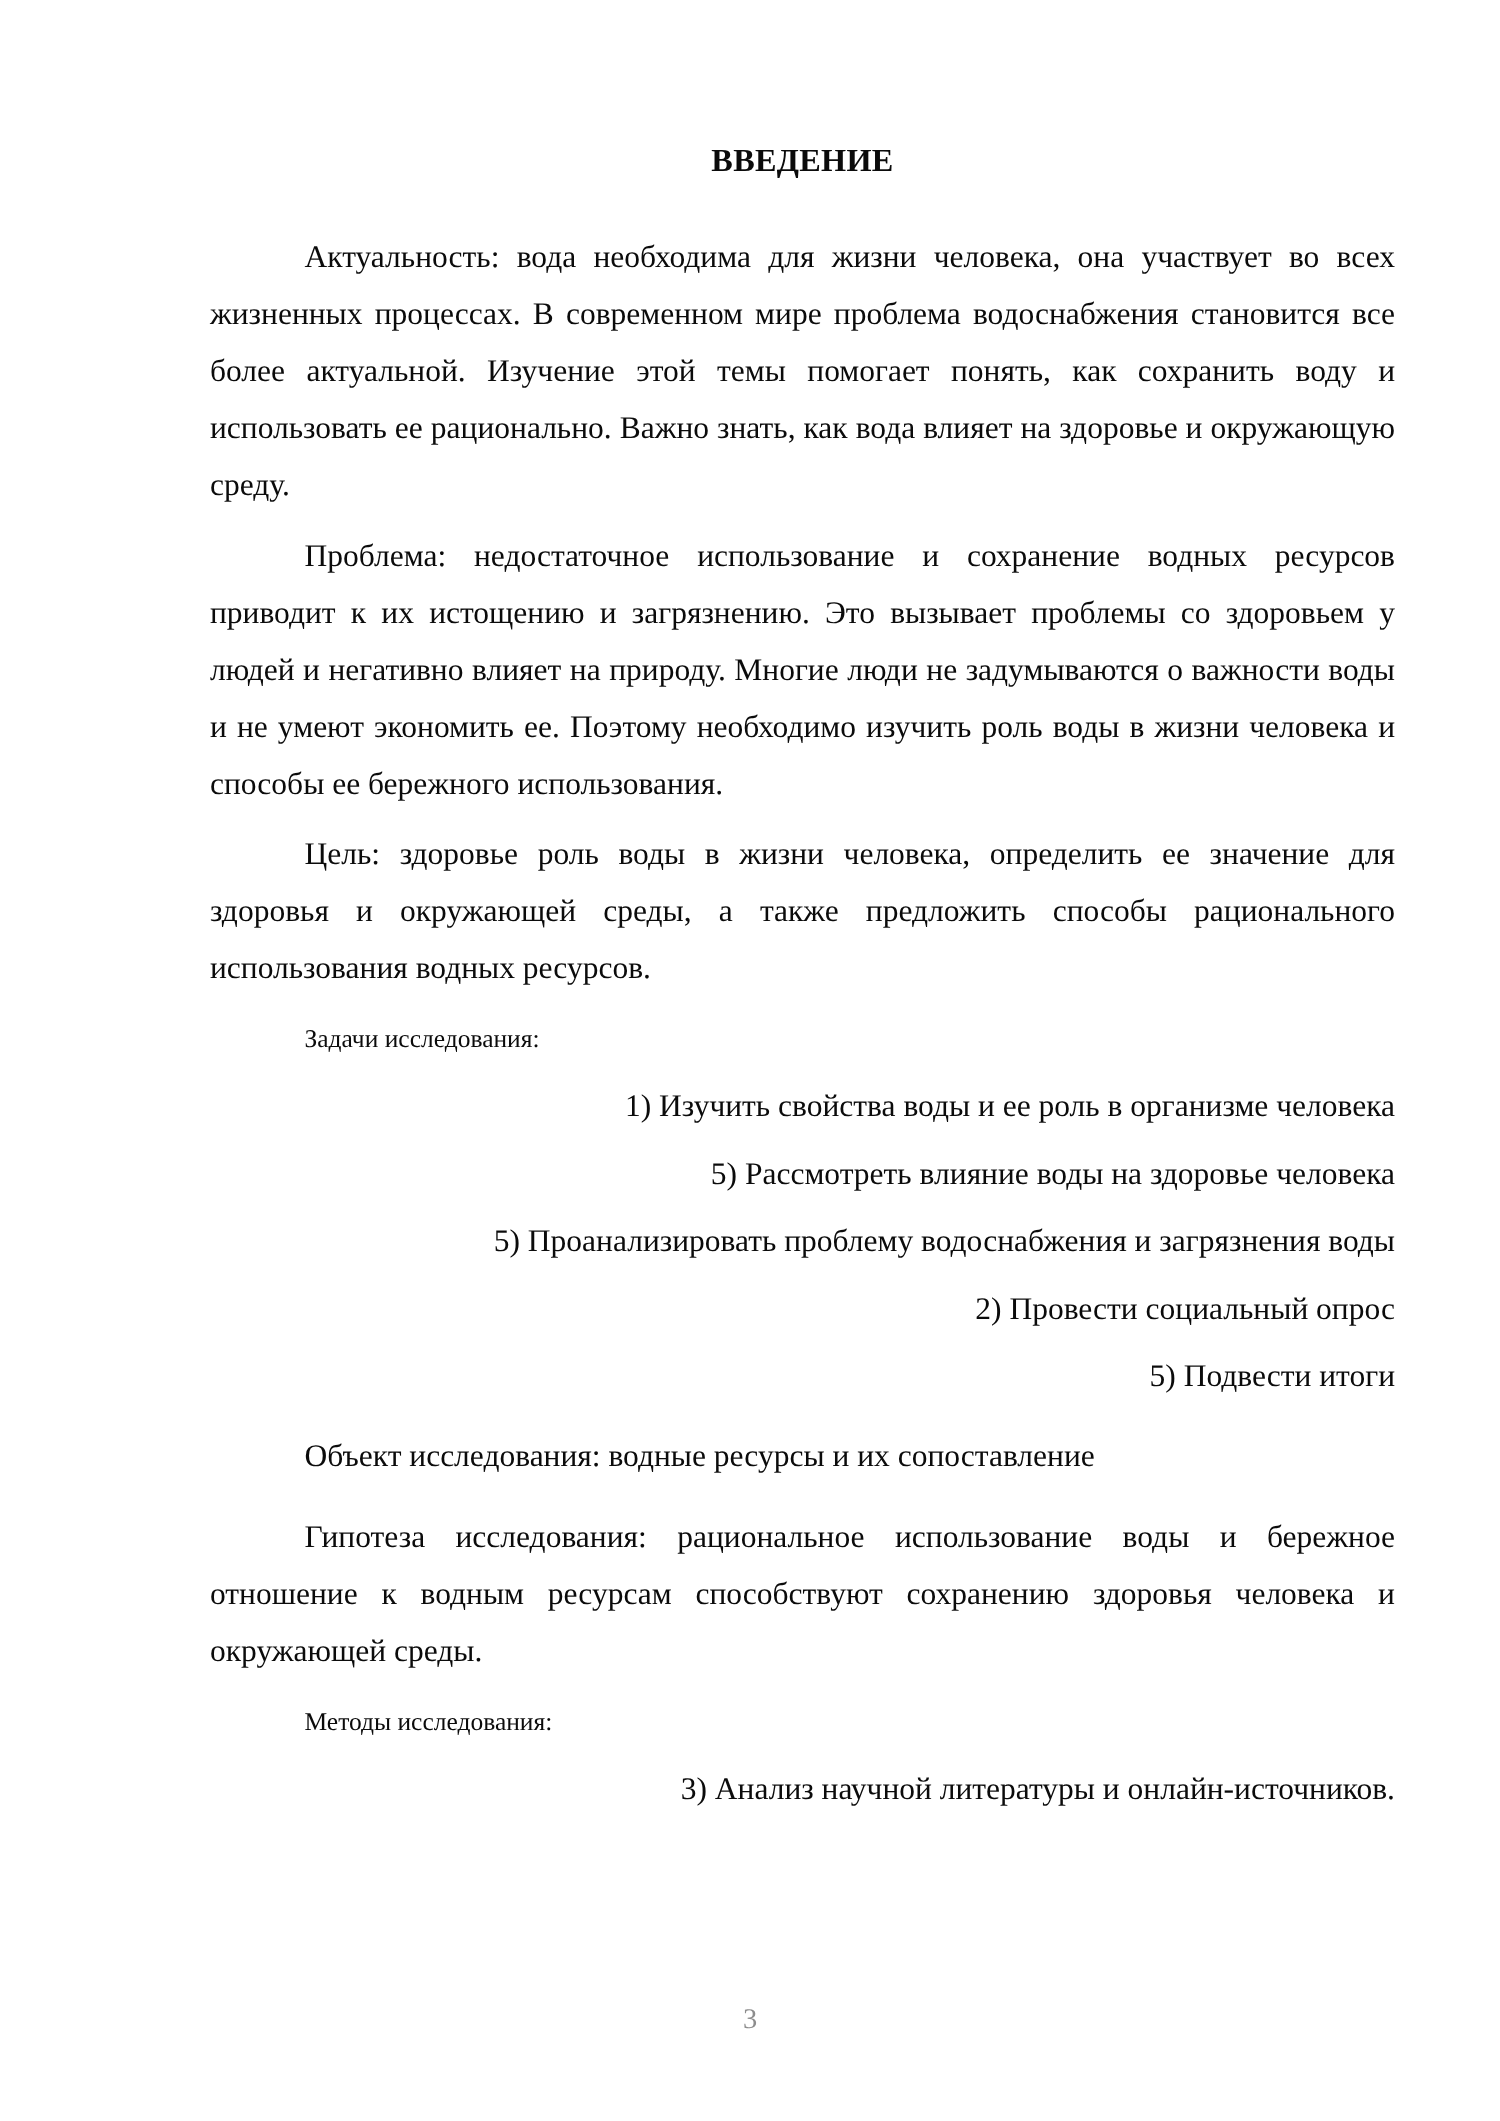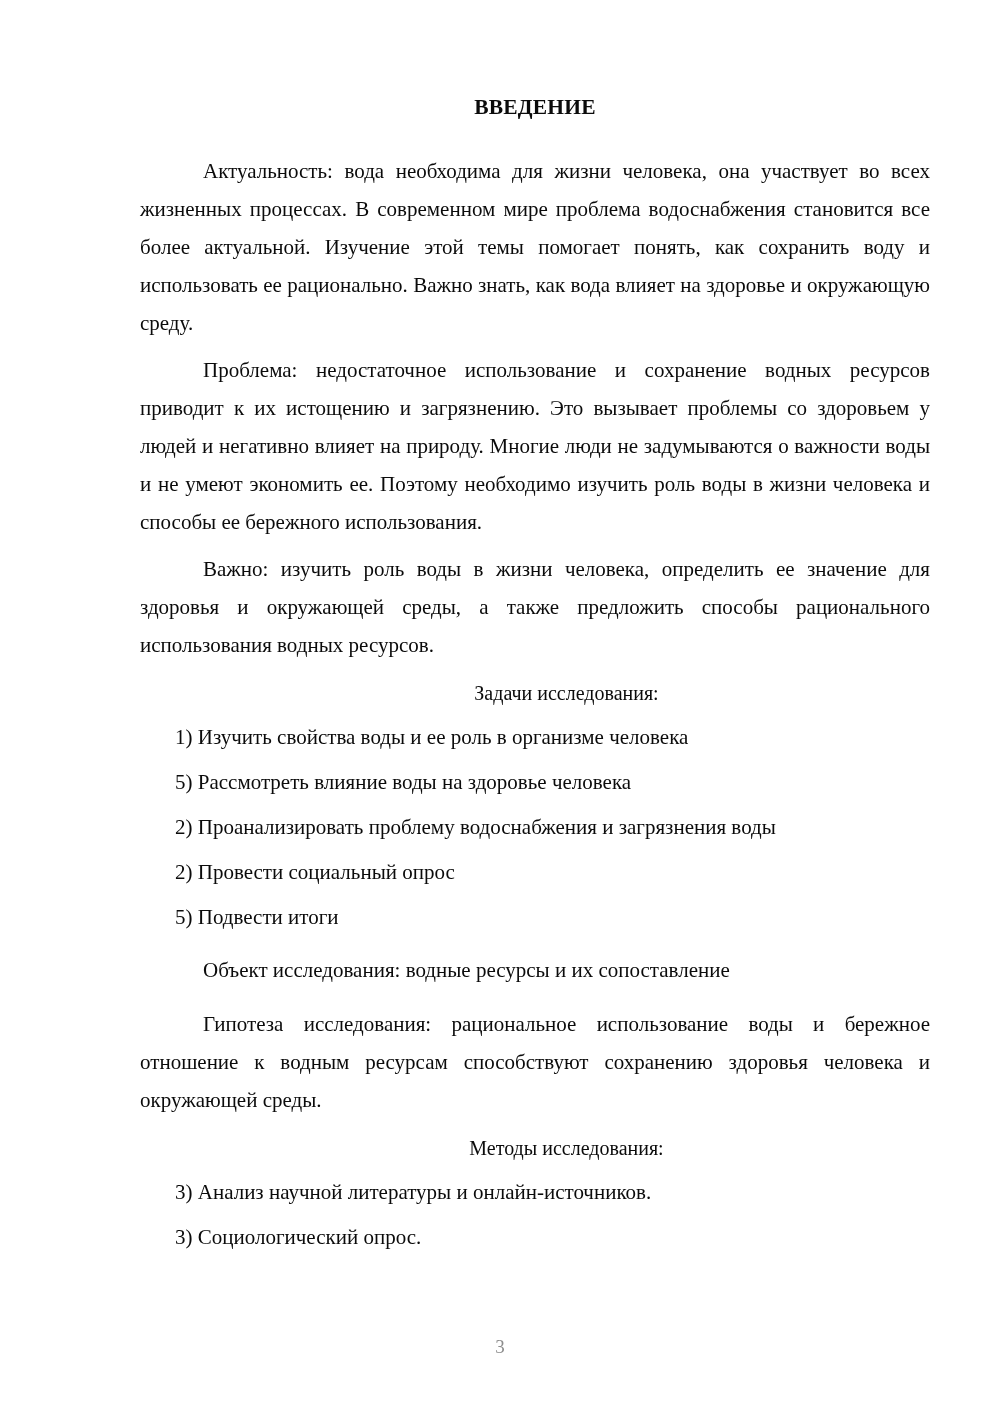--- a/index.html
+++ b/index.html
@@ -50,23 +50,23 @@
     text-indent: 63px;
     margin: 0 0 9px 0;
     hyphens: none;
   }
 
   .para:last-of-type {
     margin-bottom: 0;
   }
 
   .subhead {
-    font-size: 20px;
+    font-size: 17px;
     line-height: 38px;
-    text-align: center;
+    text-align: left;
     text-indent: 63px;
     margin: 10px 0 6px 0;
   }
 
   .plainline {
     font-size: 21px;
     line-height: 38px;
     text-align: left;
     text-indent: 63px;
     margin: 0 0 8px 0;
@@ -74,21 +74,21 @@
 
   .numlist {
     list-style: none;
     margin: 0;
     padding: 0;
   }
 
   .numlist li {
     font-size: 21px;
     line-height: 38px;
-    text-align: left;
+    text-align: right;
     margin: 0 0 0 35px;
     padding: 0;
   }
 
   .numlist.spaced li {
     margin-bottom: 7px;
   }
 
   .gap-sm { height: 8px; }
 
@@ -110,45 +110,44 @@
 <div class="page">
 
   <div class="content">
 
     <h1 class="doc-title">ВВЕДЕНИЕ</h1>
 
     <p class="para">Актуальность: вода необходима для жизни человека, она участвует во всех жизненных процессах. В современном мире проблема водоснабжения становится все более актуальной. Изучение этой темы помогает понять, как сохранить воду и использовать ее рационально. Важно знать, как вода влияет на здоровье и окружающую среду.</p>
 
     <p class="para">Проблема: недостаточное использование и сохранение водных ресурсов приводит к их истощению и загрязнению. Это вызывает проблемы со здоровьем у людей и негативно влияет на природу. Многие люди не задумываются о важности воды и не умеют экономить ее. Поэтому необходимо изучить роль воды в жизни человека и способы ее бережного использования.</p>
 
-    <p class="para">Важно: изучить роль воды в жизни человека, определить ее значение для здоровья и окружающей среды, а также предложить способы рационального использования водных ресурсов.</p>
+    <p class="para">Цель: здоровье роль воды в жизни человека, определить ее значение для здоровья и окружающей среды, а также предложить способы рационального использования водных ресурсов.</p>
 
     <p class="subhead">Задачи исследования:</p>
 
     <ol class="numlist spaced">
       <li>1) Изучить свойства воды и ее роль в организме человека</li>
       <li>5) Рассмотреть влияние воды на здоровье человека</li>
-      <li>2) Проанализировать проблему водоснабжения и загрязнения воды</li>
+      <li>5) Проанализировать проблему водоснабжения и загрязнения воды</li>
       <li>2) Провести социальный опрос</li>
       <li>5) Подвести итоги</li>
     </ol>
 
     <div class="gap-sm"></div>
 
     <p class="plainline">Объект исследования: водные ресурсы и их сопоставление</p>
 
 
     <div class="gap-sm"></div>
 
     <p class="para">Гипотеза исследования: рациональное использование воды и бережное отношение к водным ресурсам способствуют сохранению здоровья человека и окружающей среды.</p>
 
     <p class="subhead">Методы исследования:</p>
 
     <ol class="numlist spaced">
       <li>3) Анализ научной литературы и онлайн-источников.</li>
-      <li>3) Социологический опрос.</li>
     </ol>
 
   </div>
 
   <div class="page-number">3</div>
 
 </div>
 
 </body></html>

